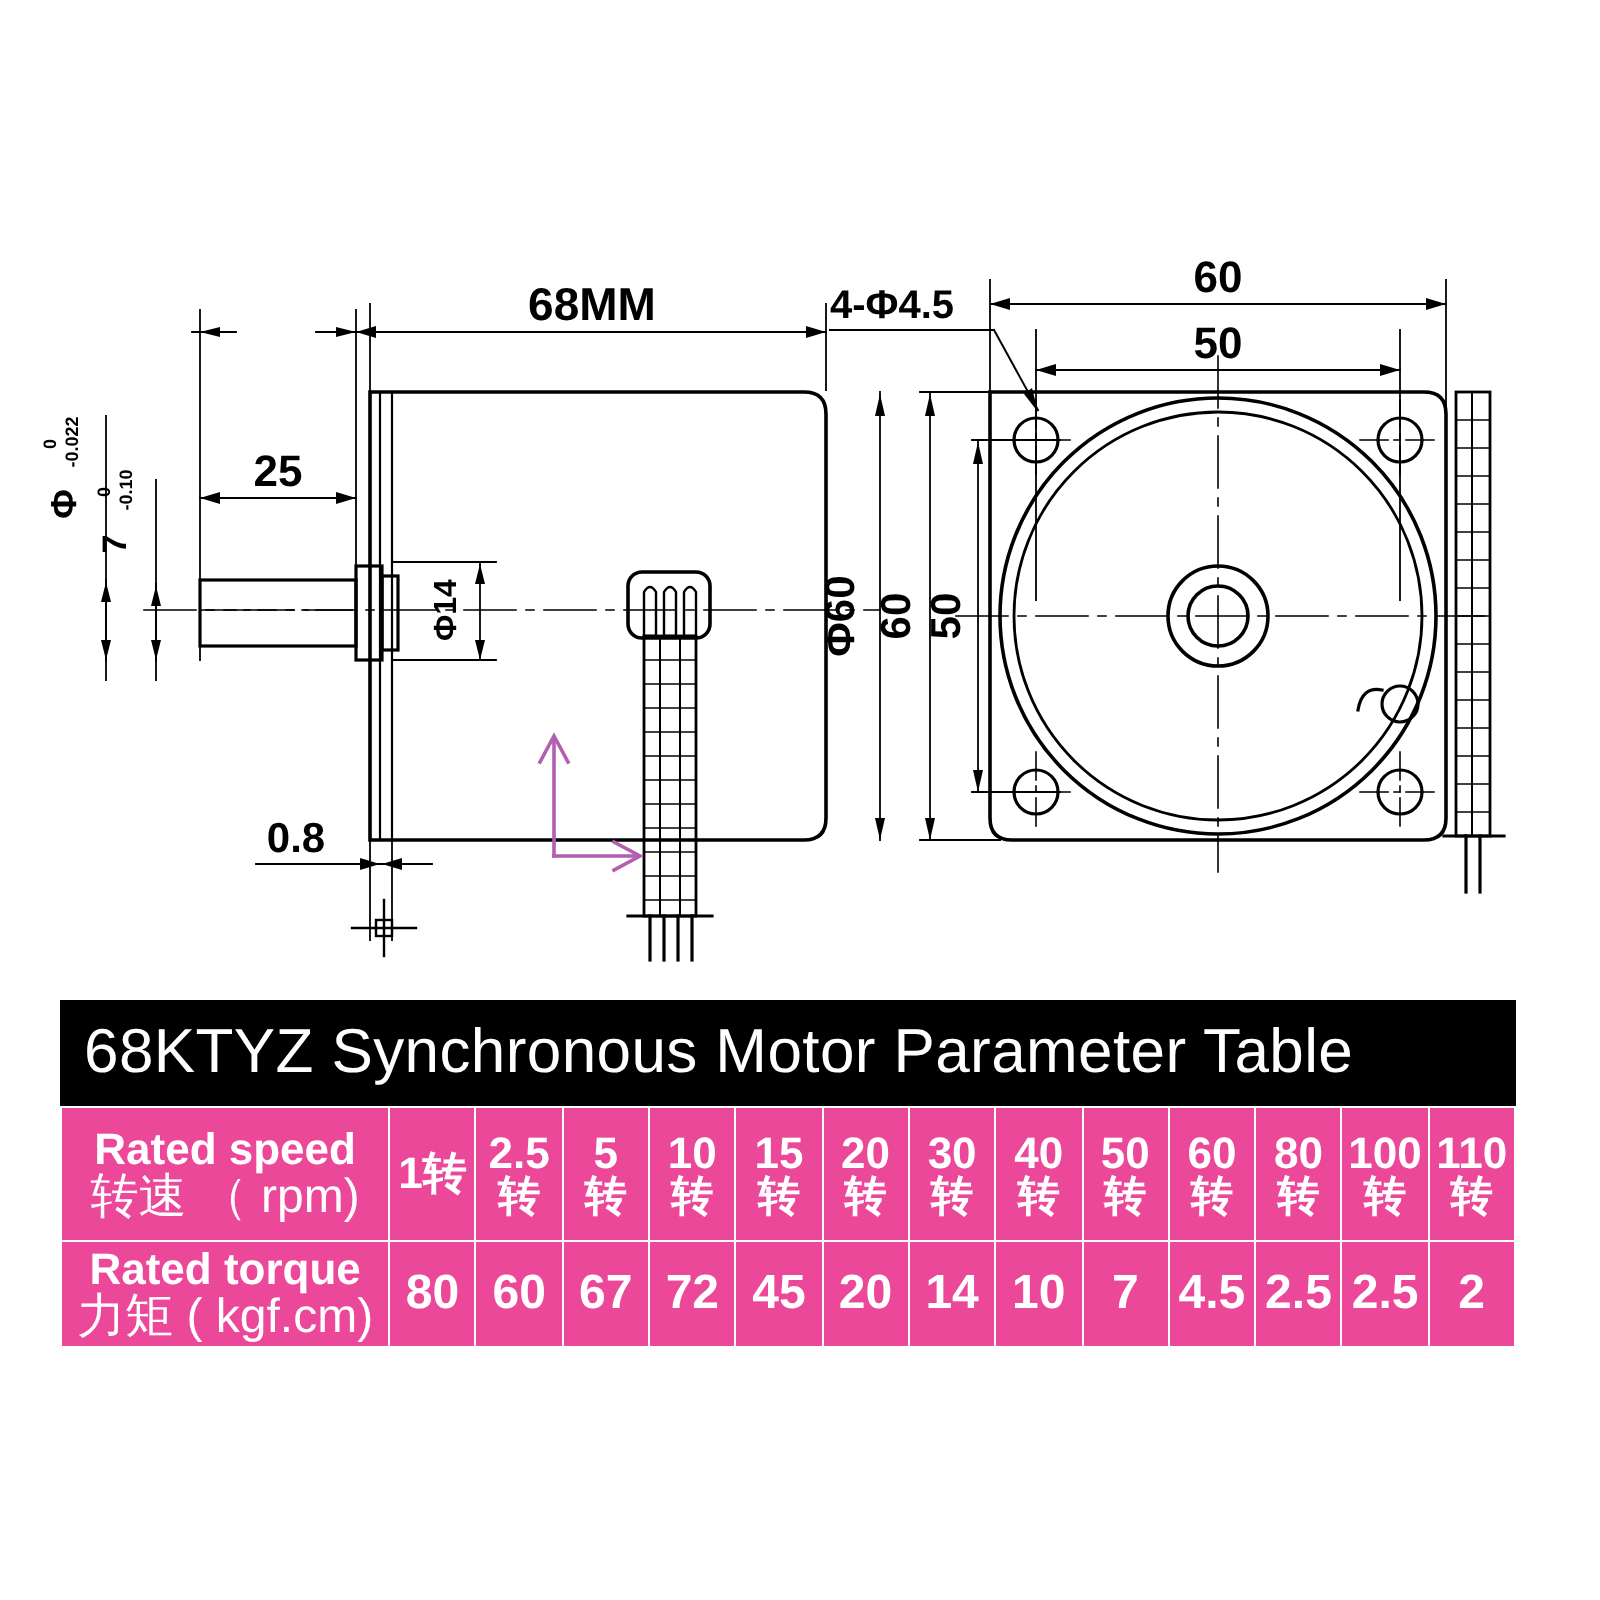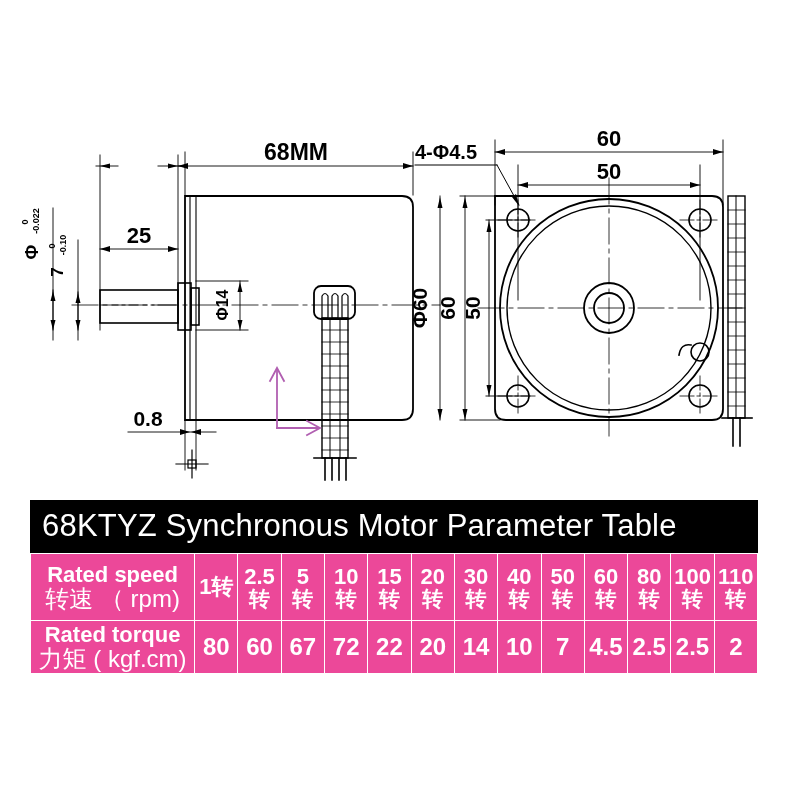--- a/index.html
+++ b/index.html
@@ -438,21 +438,21 @@
 
       <tr>
         <td class="rowlabel">
           <span class="lbl-en">Rated torque</span>
           <span class="lbl-zh">力矩 ( kgf.cm)</span>
         </td>
         <td class="valcell torquecell">80</td>
         <td class="valcell torquecell">60</td>
         <td class="valcell torquecell">67</td>
         <td class="valcell torquecell">72</td>
-        <td class="valcell torquecell">22</td>
+        <td class="valcell torquecell">45</td>
         <td class="valcell torquecell">20</td>
         <td class="valcell torquecell">14</td>
         <td class="valcell torquecell">10</td>
         <td class="valcell torquecell">7</td>
         <td class="valcell torquecell">4.5</td>
         <td class="valcell torquecell">2.5</td>
         <td class="valcell torquecell">2.5</td>
         <td class="valcell torquecell">2</td>
       </tr>
     </tbody>

